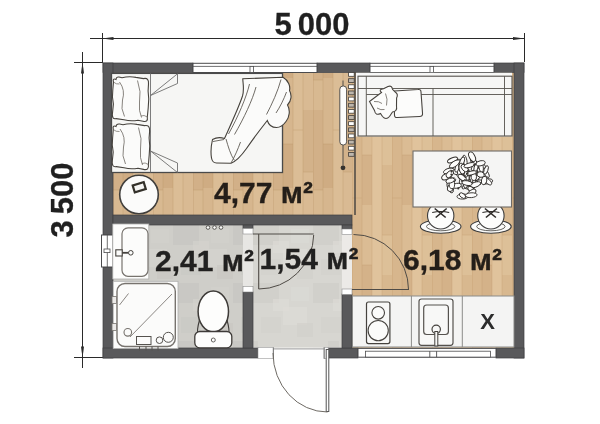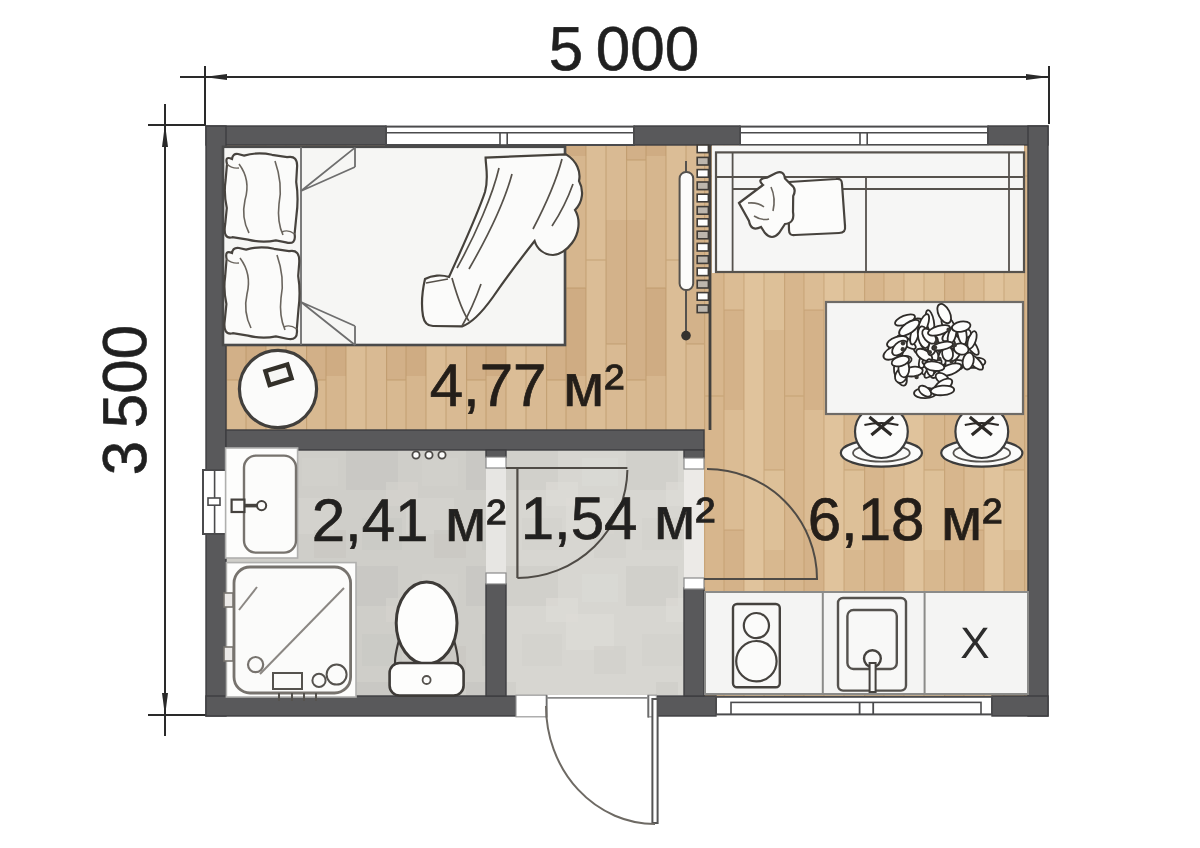--- a/index.html
+++ b/index.html
@@ -1,17 +1,17 @@
 <!DOCTYPE html>
 <html><head>
 <meta charset="utf-8">
 <style>
 html,body{margin:0;padding:0;background:#ffffff;}
 #plan{position:relative;width:600px;height:424px;background:#f9a8d4;overflow:hidden;
-font-family:"Liberation Sans", sans-serif;filter:grayscale(0%);}
+font-family:"Liberation Sans", sans-serif;filter:grayscale(0%);font-weight:bold;}
 text{font-family:"Liberation Sans", sans-serif;}
 </style>
 </head>
 <body>
 
 <div id="plan">
 <svg width="600" height="424" viewBox="0 0 600 424">
 
 <rect x="0" y="0" width="600" height="424" fill="#ffffff"></rect>
 

